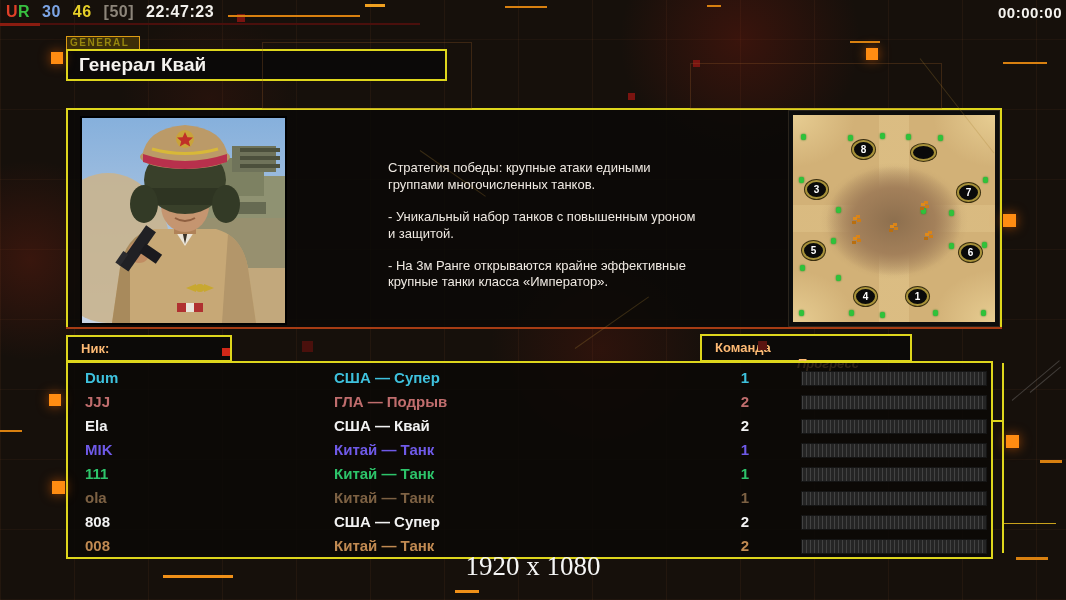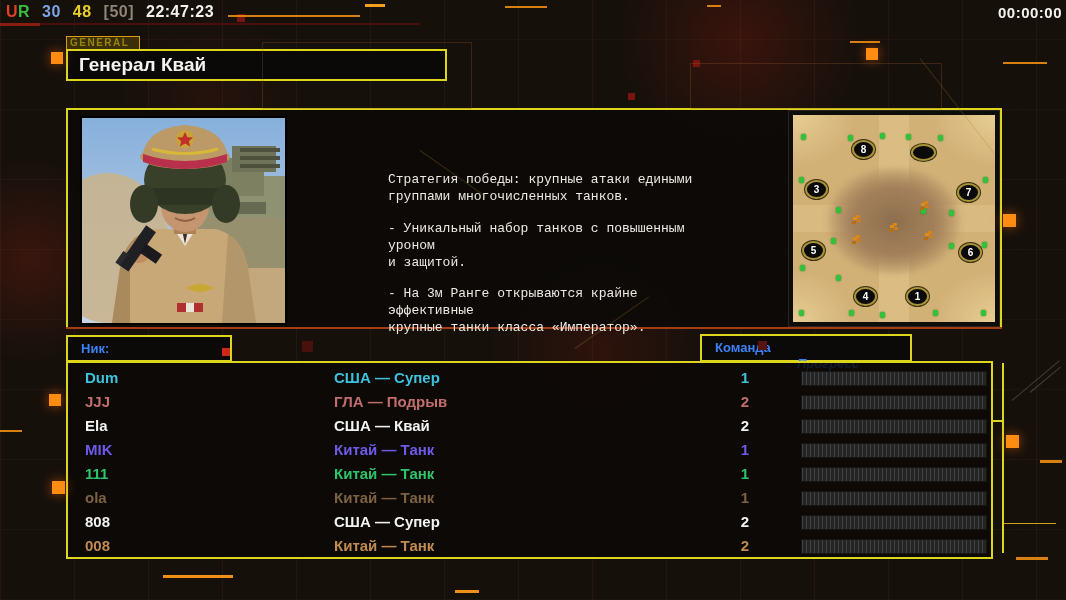--- a/index.html
+++ b/index.html
@@ -30,41 +30,41 @@
   .top-underline2{left:0;top:23px;width:40px;height:3px;background:#8a1c10;}
   
   .gen-badge{left:66px;top:36px;width:66px;height:12px;border:1px solid #dc9c14;background:#3c2e08;
     color:#96860e;font-weight:bold;font-size:10px;letter-spacing:1.5px;line-height:12px;padding:0 3px;}
   .title-box{left:66px;top:49px;width:366px;height:28px;border:2px solid #ded61c;background:#0b0908;
     color:#f4f2ee;font-weight:bold;font-size:19px;line-height:28px;padding-left:11px;}
   
   .main-panel{left:66px;top:108px;width:932px;height:217px;border:2px solid #ded61c;background:rgba(10,8,6,.82);}
   .panel-underline{left:66px;top:327px;width:936px;height:2px;background:#a63c14;}
   .photo{left:80px;top:116px;width:203px;height:205px;border:2px solid #000;background:#222;}
-  .desc{left:388px;top:172px;width:340px;color:#efe9e2;font-size:13px;line-height:1.3;font-family:Liberation Mono, monospace;}
+  .desc{left:388px;top:160px;width:340px;color:#efe9e2;font-size:13px;line-height:1.3;}
   .desc p{margin:0 0 15px 0;white-space:pre-line;}
   
   .minimap{left:789px;top:111px;width:202px;height:207px;border:4px solid #0d0d0c;outline:1px solid #2a241c;
     background:
       radial-gradient(ellipse 68px 55px at 101px 106px, #8d6f4e 0%, #a3805a 60%, rgba(163,128,90,0) 100%),
       radial-gradient(ellipse 95px 75px at 101px 106px, rgba(148,115,80,.75), rgba(148,115,80,0) 78%),
       linear-gradient(90deg, rgba(226,198,140,0) 86px, rgba(226,198,140,.55) 86px, rgba(226,198,140,.55) 116px, rgba(226,198,140,0) 116px),
       linear-gradient(0deg, rgba(226,198,140,0) 90px, rgba(226,198,140,.45) 90px, rgba(226,198,140,.45) 117px, rgba(226,198,140,0) 117px),
       radial-gradient(ellipse 62px 52px at 0px 0px, #e7cd92, rgba(231,205,146,0) 100%),
       radial-gradient(ellipse 62px 52px at 202px 0px, #e7cd92, rgba(231,205,146,0) 100%),
       radial-gradient(ellipse 62px 52px at 0px 207px, #e7cd92, rgba(231,205,146,0) 100%),
       radial-gradient(ellipse 62px 52px at 202px 207px, #e7cd92, rgba(231,205,146,0) 100%),
       #d2b177;}
   .spot{position:absolute;width:19px;height:15px;border-radius:50%;background:#0a0a0a;border:2px solid #a8923a;
     box-shadow:0 0 0 1px #3a2f10;color:#fff;font-weight:bold;font-size:10px;line-height:15px;text-align:center;}
   .hole{width:21px;height:13px;}
   .gdot{position:absolute;width:5px;height:6px;background:#2fc23a;border-radius:2px;box-shadow:0 0 2px #1a8020;}
   .pile{position:absolute;width:4px;height:3px;background:#e08a1a;box-shadow:4px 2px 0 #cf7d15,-1px 4px 0 #b96f10,3px -2px 0 #da8418;}
   
-  .hdr-box{border:2px solid #ded61c;background:#0c0a08;color:#3b82f6;font-weight:bold;font-size:13px;line-height:23px;}
+  .hdr-box{border:2px solid #ded61c;background:#0c0a08;color:#fdba74;font-weight:bold;font-size:13px;line-height:23px;}
   .hdr-nick{left:66px;top:335px;width:149px;height:23px;padding-left:13px;}
   .hdr-general{left:316px;top:335px;width:194px;height:23px;padding-left:14px;}
   .hdr-team{left:700px;top:334px;width:208px;height:24px;}
   .hdr-team .h1{position:absolute;left:13px;top:0;}
   .hdr-team .h2{position:absolute;left:95px;top:16px;font-style:italic;}
   
   .tbody-box{left:66px;top:361px;width:923px;height:191px;border:2px solid #ded61c;background:rgba(10,8,6,.85);padding-top:3px;}
   .trow{position:relative;height:24px;font-weight:700;font-size:15px;line-height:24px;}
   .c-nick{position:absolute;left:17px;}
   .c-gen{position:absolute;left:266px;}
@@ -85,21 +85,21 @@
   .rbracket{left:1002px;top:363px;width:2px;height:190px;background:#ded61c;}
 </style>
 </head>
 <body>
 
 <div id="stage">
 
   <div class="abs topbar">
     <span class="t-red">U</span><span class="t-green">R</span>
     <span class="t-blue">30</span>
-    <span class="t-yellow">48</span>
+    <span class="t-yellow">46</span>
     <span class="t-gray">[50]</span>
     <span class="t-white">22:47:23</span>
   </div>
   <div class="abs clock-right">00:00:00</div>
   <div class="abs top-underline"></div>
   <div class="abs top-underline2"></div>
 
   <div class="abs gen-badge">GENERAL</div>
   <div class="abs title-box">Генерал Квай</div>
 
@@ -267,20 +267,21 @@
       <span class="c-gen">Китай — Танк</span>
       <span class="c-team">2</span>
       <span class="c-bar"></span>
     </div>
   </div>
 
   <div class="abs rbracket"></div>
   <div class="abs yline" style="left:993px;top:420px;width:9px;height:2px;background:#ded61c;"></div>
   <div class="abs yline" style="left:1004px;top:523px;width:52px;height:1px;"></div>
 
+  <div class="abs footer-res">1920 x 1080</div>
 
   <div class="osq" style="left:51px;top:52px;width:12px;height:12px;"></div>
   <div class="osq" style="left:866px;top:48px;width:12px;height:12px;"></div>
   <div class="osq" style="left:1003px;top:214px;width:13px;height:13px;"></div>
   <div class="osq" style="left:49px;top:394px;width:12px;height:12px;"></div>
   <div class="osq" style="left:52px;top:481px;width:13px;height:13px;"></div>
   <div class="osq" style="left:1006px;top:435px;width:13px;height:13px;"></div>
   <div class="rsq" style="left:237px;top:14px;width:8px;height:8px;"></div>
   <div class="rsq" style="left:628px;top:93px;width:7px;height:7px;"></div>
   <div class="rsq" style="left:693px;top:60px;width:7px;height:7px;"></div>

